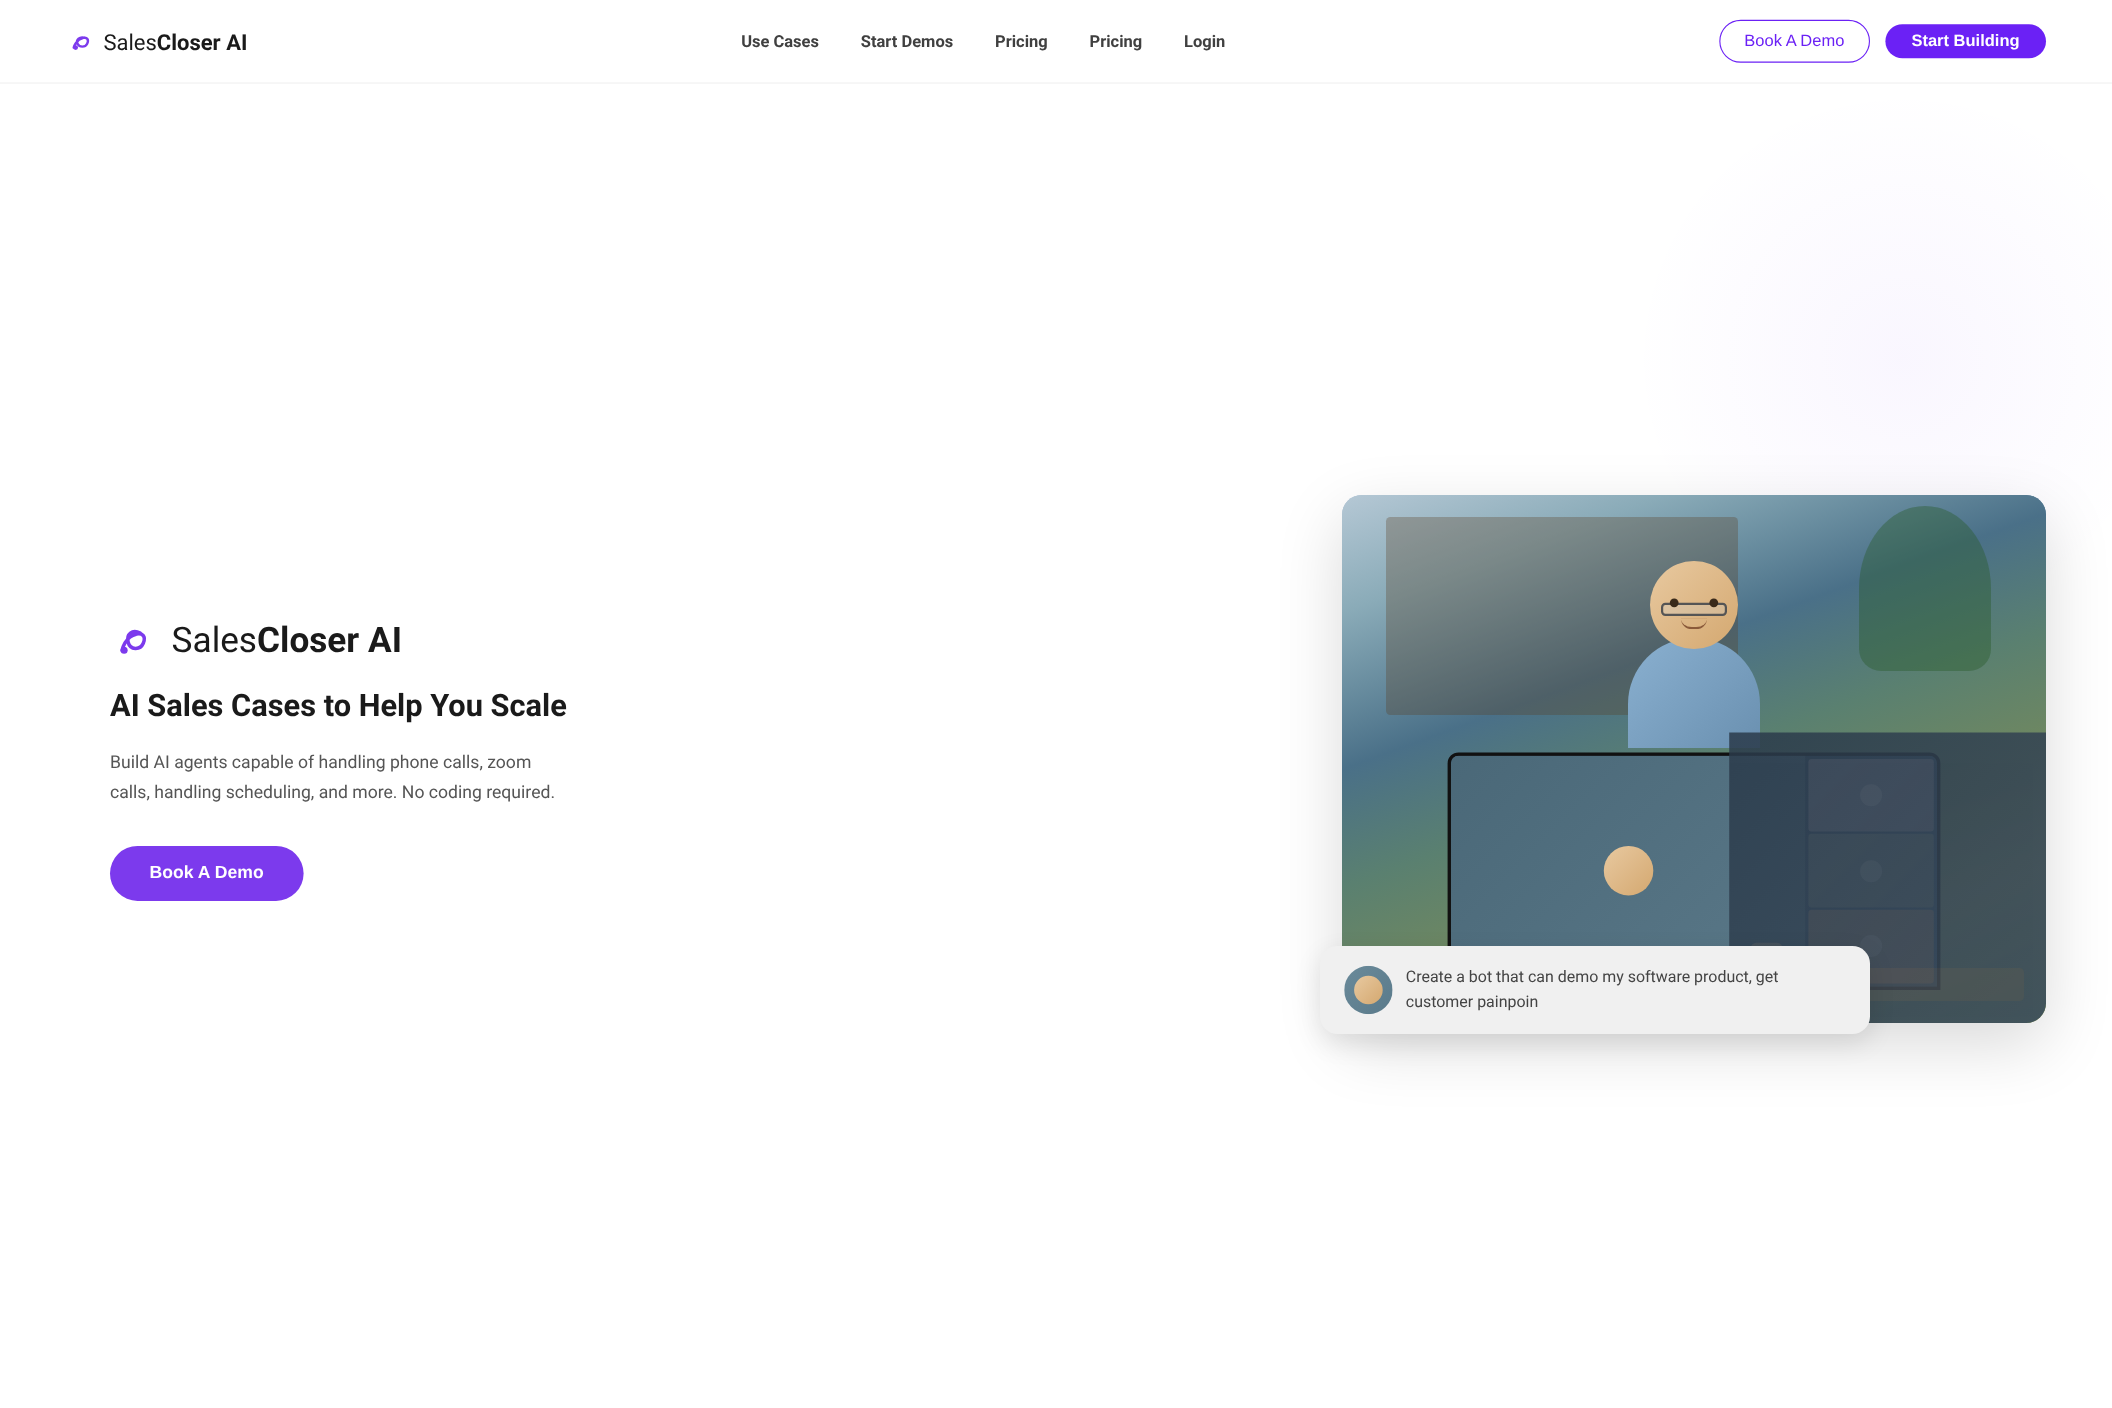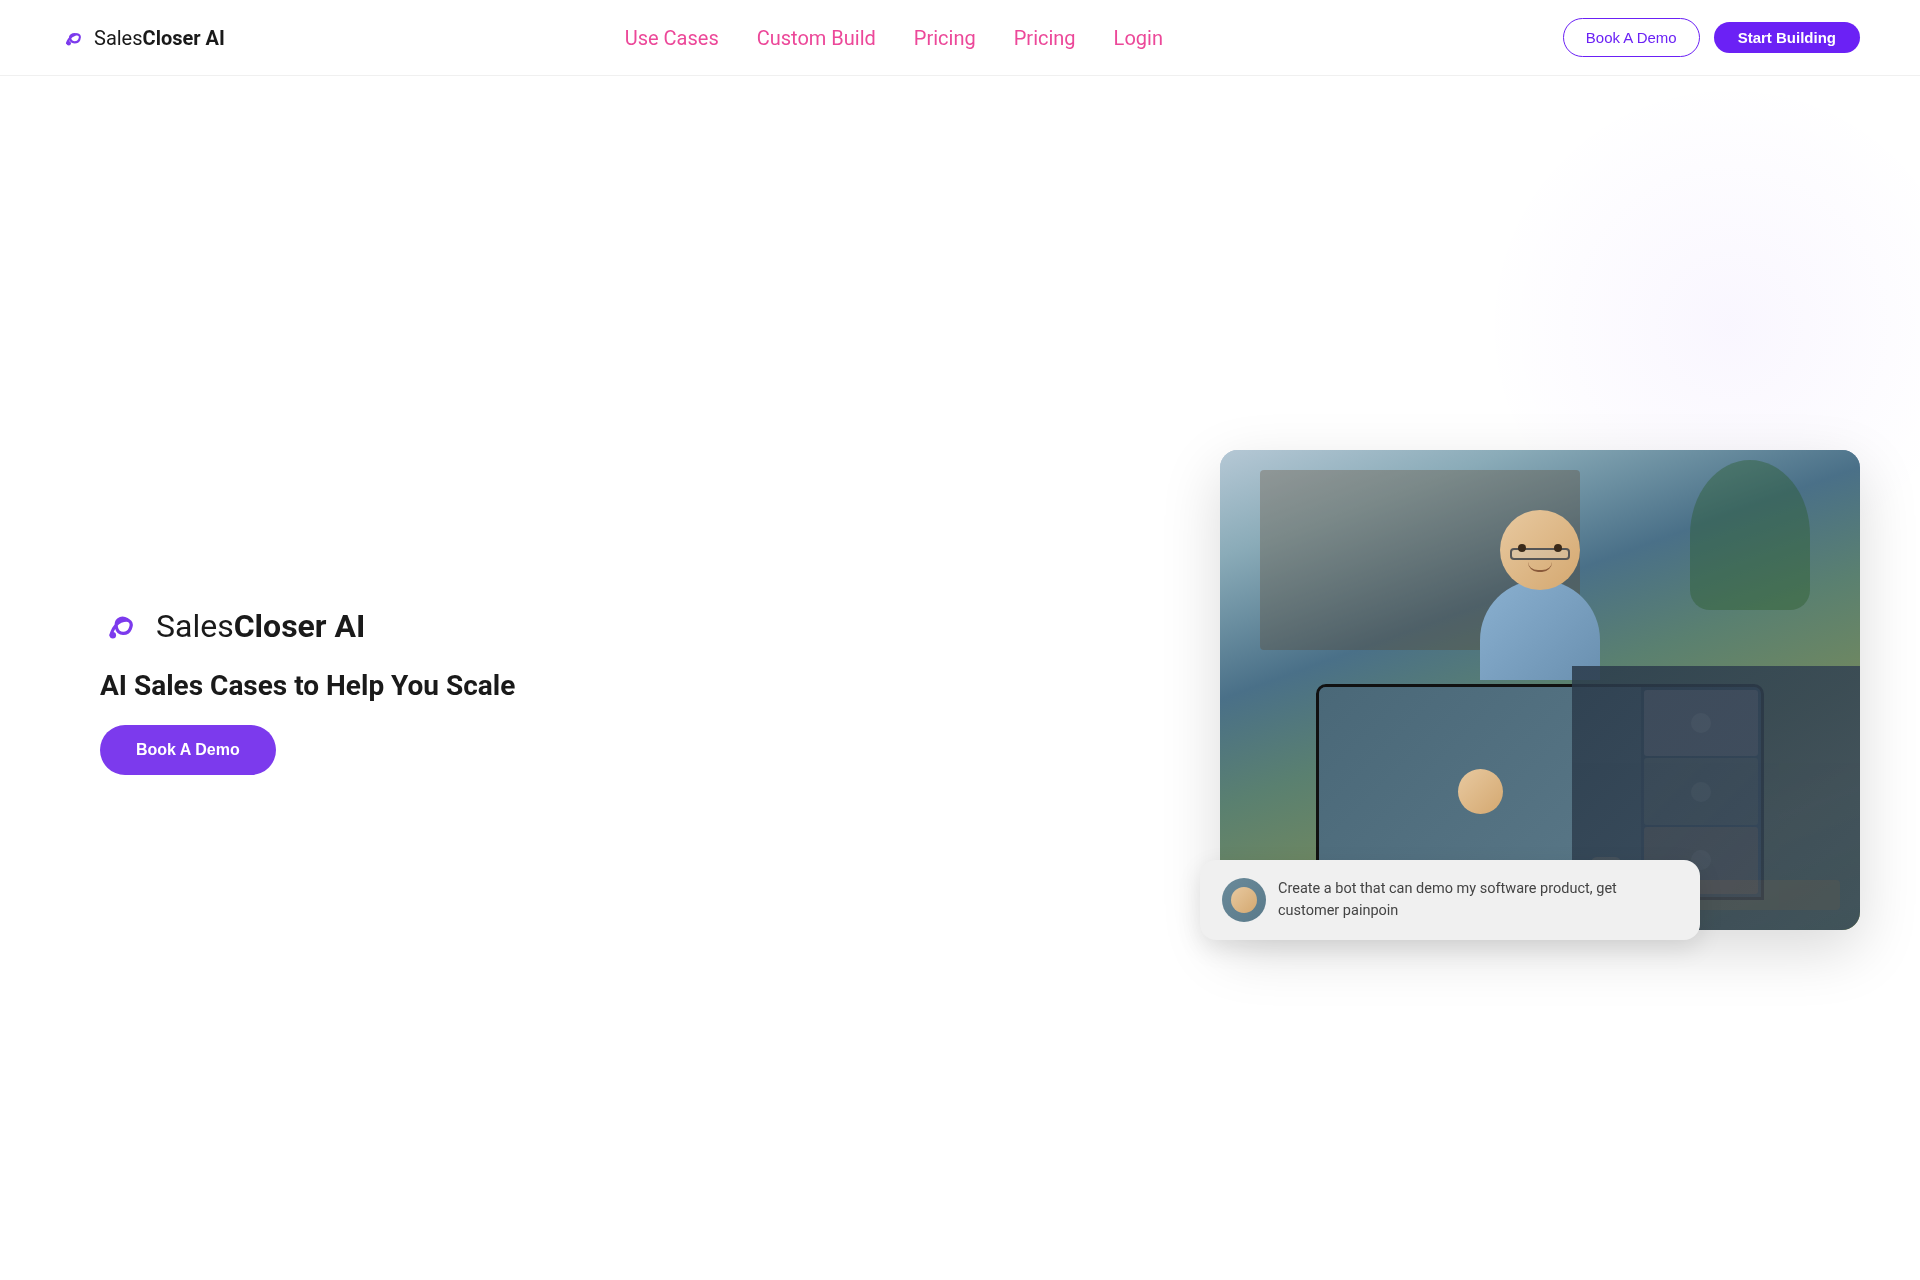--- a/index.html
+++ b/index.html
@@ -46,23 +46,23 @@
 
     .nav-links {
       display: flex;
       align-items: center;
       gap: 38px;
       list-style: none;
     }
 
     .nav-links a {
       text-decoration: none;
-      color: #ec4899;
-      font-size: 20px;
-      font-weight: 400;
+      color: #404040;
+      font-size: 15px;
+      font-weight: 700;
     }
 
     .nav-actions {
       display: flex;
       align-items: center;
       gap: 14px;
     }
 
     .btn-outline {
       border: 1.5px solid #6b21f5;
@@ -241,21 +241,21 @@
       <path d="M8 22 C8 22, 10 14, 18 12 C22 11, 24 14, 22 18 C20 22, 14 22, 12 18 C10 14, 14 10, 20 12" stroke="#7c3aed" stroke-width="2.5" fill="none" stroke-linecap="round"></path>
       <circle cx="10" cy="22" r="2.5" fill="#7c3aed"></circle>
     </svg>
     <span>
       <span class="logo-sales">Sales</span><span class="logo-closer">Closer AI</span>
     </span>
   </a>
 
   <ul class="nav-links">
     <li><a href="#">Use Cases</a></li>
-    <li><a href="#">Custom Build</a></li>
+    <li><a href="#">Start Demos</a></li>
     <li><a href="#">Pricing</a></li>
     <li><a href="#">Pricing</a></li>
     <li><a href="#">Login</a></li>
   </ul>
 
   <div class="nav-actions">
     <button class="btn-outline">Book A Demo</button>
     <button class="btn-filled">Start Building</button>
   </div>
 </nav>
@@ -269,20 +269,21 @@
         <path d="M12 34 C12 34, 15 20, 26 18 C32 16.5, 36 20, 33 27 C30 34, 20 34, 18 26 C16 18, 22 13, 30 17" stroke="#7c3aed" stroke-width="3.5" fill="none" stroke-linecap="round"></path>
         <circle cx="14" cy="34" r="3.5" fill="#7c3aed"></circle>
       </svg>
       <span class="hero-brand-text">
         <span class="sales">Sales</span><span>Closer AI</span>
       </span>
     </div>
 
     <h1 class="hero-headline">AI Sales Cases to Help You Scale</h1>
 
+    <p class="hero-description">Build AI agents capable of handling phone calls, zoom calls, handling scheduling, and more. No coding required.</p>
 
     <button class="btn-hero">Book A Demo</button>
   </div>
 
   <div class="hero-right">
     <div class="hero-image-container">
 
       <div class="hero-screenshot">
 
         <div class="video-call-sim">

